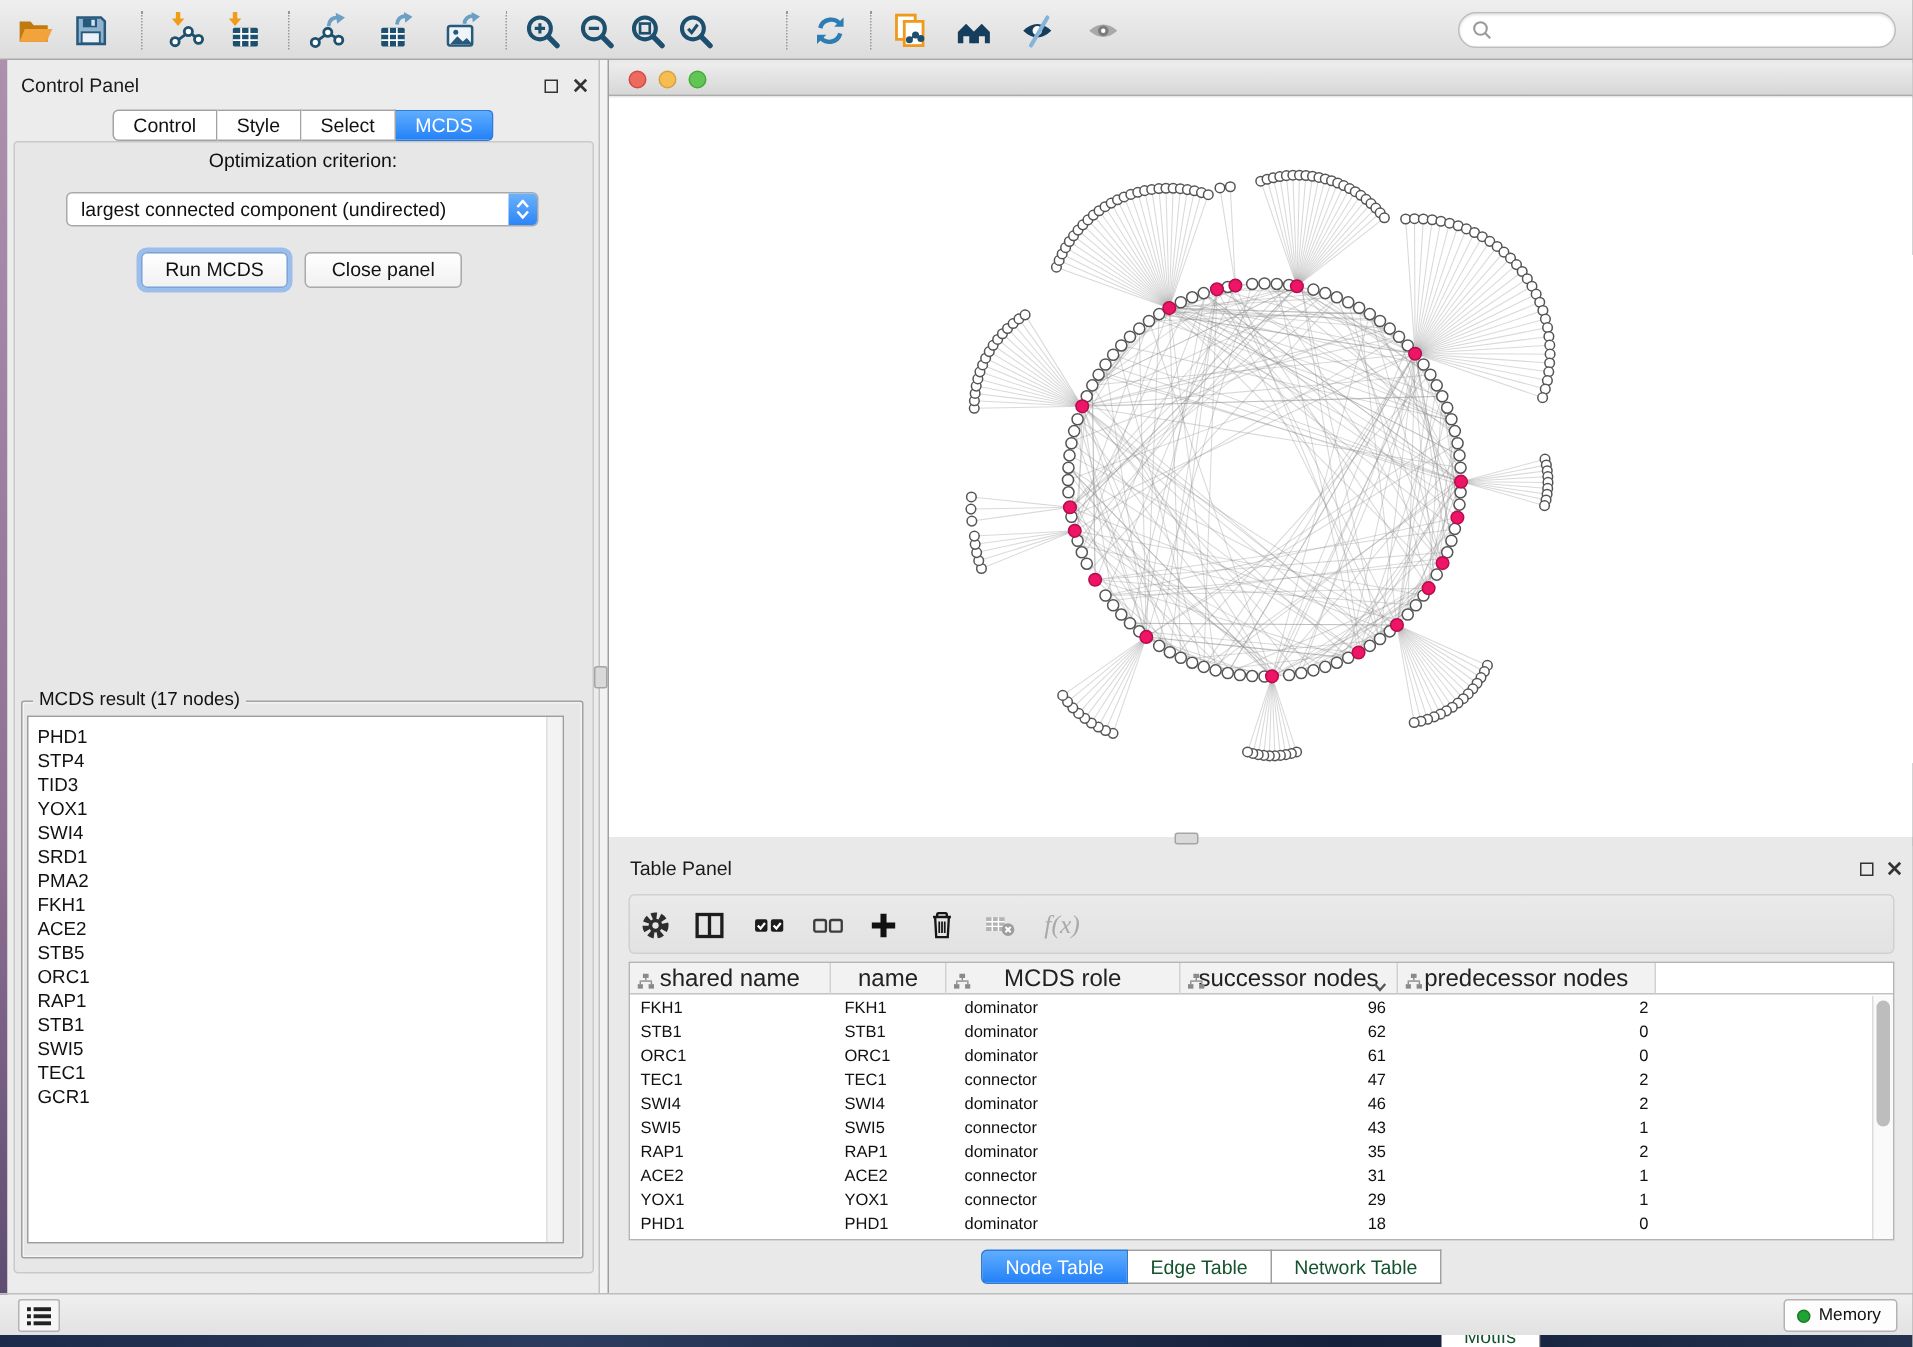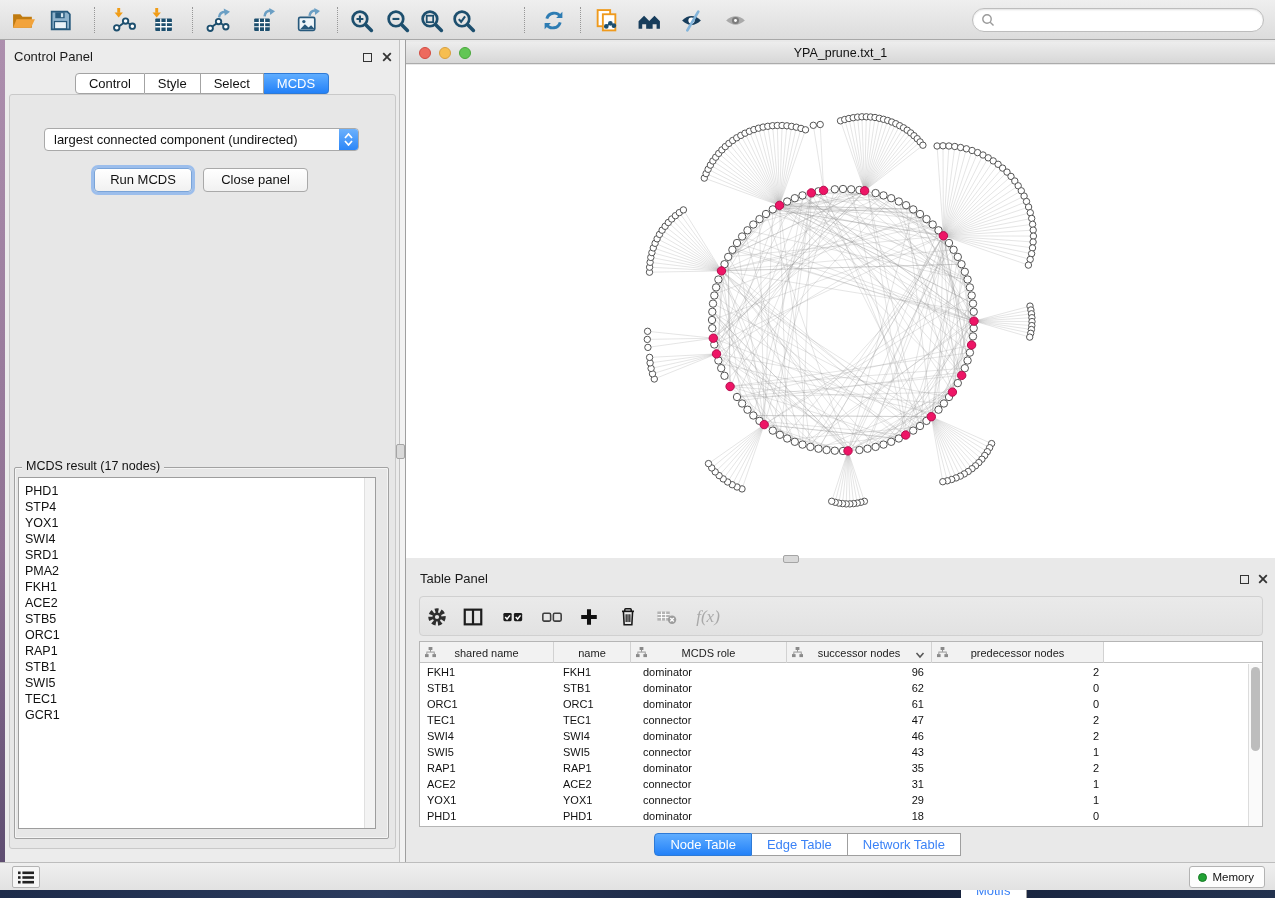--- a/index.html
+++ b/index.html
@@ -57,33 +57,33 @@
 
   
   .table-panel { position:absolute; left:0; top:524px; width:869px; height:298px; background:#e9e9e9; }
   .tp-title { position:absolute; left:14px; top:7px; font-size:13px; color:#1a1a1a; }
   .tp-float { left:832px; top:9px; } .tp-close { left:851px; top:9px; }
   .tp-toolbar { position:absolute; left:13px; top:32px; width:844px; height:40px; background:linear-gradient(#eaeaea,#e2e2e2); border:1px solid #d0d0d0; border-radius:4px; }
   .tpbtn { position:absolute; top:8px; width:24px; height:24px; display:flex; align-items:center; justify-content:center; }
   .fx-label { font-family:"Liberation Serif","DejaVu Serif",serif; font-style:italic; font-size:17px; color:#a9a9a9; }
   .ntable { position:absolute; left:13px; top:77px; width:844px; height:186px; background:#fff; border:1px solid #b5b5b5; }
   .thead { display:flex; height:21px; border-bottom:1px solid #c3c3c3; background:#f2f2f2; }
-  .th { position:relative; height:21px; border-right:1px solid #d2d2d2; display:flex; align-items:center; justify-content:center; font-size:11px; color:#222; }
+  .th { position:relative; height:21px; border-right:1px solid #d2d2d2; display:flex; align-items:center; justify-content:center; font-size:16px; color:#222; }
   .th .tree-ic { position:absolute; left:5px; top:5px; }
   .th .sort-ic { position:absolute; right:6px; top:7px; }
   .th-filler { flex:1; background:#fff; }
   .tbody { position:absolute; left:0; top:22px; right:14px; bottom:0; overflow:hidden; }
   .tr { display:flex; height:16px; }
   .td { font-size:11px; color:#111; line-height:16px; white-space:nowrap; }
   .td.c0 { padding-left:7px; } .td.c1 { padding-left:9px; } .td.c2 { padding-left:12px; }
   .td.c3 { text-align:right; padding-right:8px; } .td.c4 { text-align:right; padding-right:5px; }
   .vscroll { position:absolute; right:0; top:22px; width:14px; bottom:0; background:#fafafa; border-left:1px solid #dcdcdc; }
   .vthumb { position:absolute; left:2px; top:3px; width:9px; height:84px; background:#bdbdbd; border-radius:5px; }
   .tp-tabs { position:absolute; left:0; top:269px; width:100%; display:flex; justify-content:center; }
-  .btab { height:23px; line-height:21px; padding:0 15px; font-size:13px; background:#fff; border:1px solid #9f9f9f; border-left:none; color:#3b82f6; }
+  .btab { height:23px; line-height:21px; padding:0 15px; font-size:13px; background:#fff; border:1px solid #9f9f9f; border-left:none; color:#14532d; }
   .btab:first-child { border-left:1px solid #9f9f9f; border-radius:4px 0 0 4px; }
   .btab:last-child { border-radius:0 4px 4px 0;margin-top:46px; }
   .btab.sel { background:linear-gradient(#5fadff,#2381f8); color:#fff; border-color:#2e7ad6; }
 
   
   .status-bar { position:absolute; left:0; top:862px; width:1275px; height:28px; background:linear-gradient(#efefef,#e2e2e2); border-top:1px solid #bdbdbd; }
   .list-btn { position:absolute; left:12px; top:3px; width:28px; height:22px; background:#f6f6f6; border:1px solid #b3b3b3; border-radius:2px; display:flex; align-items:center; justify-content:center; }
   .mem-btn { position:absolute; right:10px; top:3px; height:22px; padding:0 10px 0 8px; background:#fdfdfd; border:1px solid #b3b3b3; border-radius:3px; display:flex; align-items:center; gap:5px; font-size:11.5px; color:#111; }
   .mem-dot { width:9px; height:9px; border-radius:50%; background:#21a234; border:1px solid #177a25; }
 </style>
@@ -255,39 +255,41 @@
           <path d="M1.2 1.2l7.6 7.6M8.8 1.2L1.2 8.8" stroke="#333" stroke-width="1.8"></path>
         </svg>
       </div>
     <div class="ctab-bar">
         <div class="ctab">Control</div>
         <div class="ctab">Style</div>
         <div class="ctab">Select</div>
         <div class="ctab sel">MCDS</div>
       </div>
     <div class="cp-content"></div>
+    <div class="crit-label">Optimization criterion:</div>
     <div class="dropdown">
       <span class="dd-text">largest connected component (undirected)</span>
       <span class="dd-stepper">
         <svg width="9" height="6" viewBox="0 0 9 6">
             <path d="M1 5l3.5-4L8 5" fill="none" stroke="#fff" stroke-width="1.7"></path>
           </svg>
         <svg width="9" height="6" viewBox="0 0 9 6">
             <path d="M1 1l3.5 4L8 1" fill="none" stroke="#fff" stroke-width="1.7"></path>
           </svg>
       </span>
     </div>
     <button class="btn focus-ring" style="left:89px; top:128px; width:98px;">Run MCDS</button>
     <button class="btn" style="left:198px; top:128px; width:105px;">Close panel</button>
     <div class="groupbox"></div>
     <div class="groupbox-title">MCDS result (17 nodes)</div>
     <div class="mcds-list">
       <div style="padding-top:5px;">
           <div class="mli">PHD1</div>
           <div class="mli">STP4</div>
+          <div class="mli">TID3</div>
           <div class="mli">YOX1</div>
           <div class="mli">SWI4</div>
           <div class="mli">SRD1</div>
           <div class="mli">PMA2</div>
           <div class="mli">FKH1</div>
           <div class="mli">ACE2</div>
           <div class="mli">STB5</div>
           <div class="mli">ORC1</div>
           <div class="mli">RAP1</div>
           <div class="mli">STB1</div>
@@ -302,21 +304,20 @@
   <div class="vsplit"></div>
   <div class="vsplit-line"></div>
   <div class="v-handle"></div>
 
   <div class="right-pane">
 
     <div class="net-titlebar">
       <span class="tl" style="left:13px; background:#ed6a5e; border:1px solid #d24b41;"></span>
       <span class="tl" style="left:33px; background:#f6be50; border:1px solid #d8a040;"></span>
       <span class="tl" style="left:53px; background:#62c655; border:1px solid #4aa73c;"></span>
-      <div class="net-title">YPA_prune.txt_1</div>
     </div>
     <div class="net-canvas">
       <svg width="869" height="493" viewBox="0 0 869 493">
           <g stroke="#8a8a8a" stroke-opacity="0.32" stroke-width="0.7" fill="none">
             <line x1="568.0" y1="256.1" x2="567.7" y2="263.2"></line>
             <line x1="568.0" y1="256.1" x2="532.5" y2="344.7"></line>
             <line x1="568.0" y1="256.1" x2="507.2" y2="144.4"></line>
             <line x1="568.0" y1="256.1" x2="336.1" y2="171.5"></line>
             <line x1="568.0" y1="256.1" x2="331.0" y2="178.0"></line>
             <line x1="568.0" y1="256.1" x2="396.5" y2="130.4"></line>

